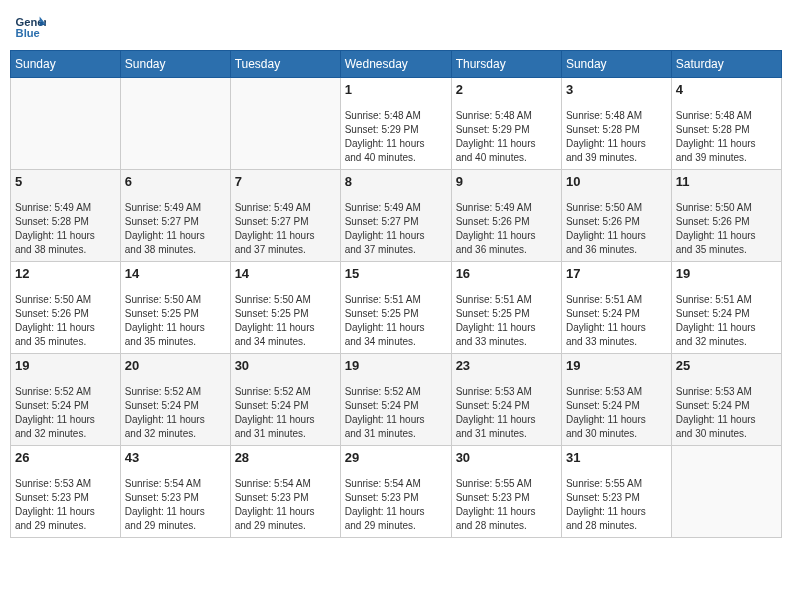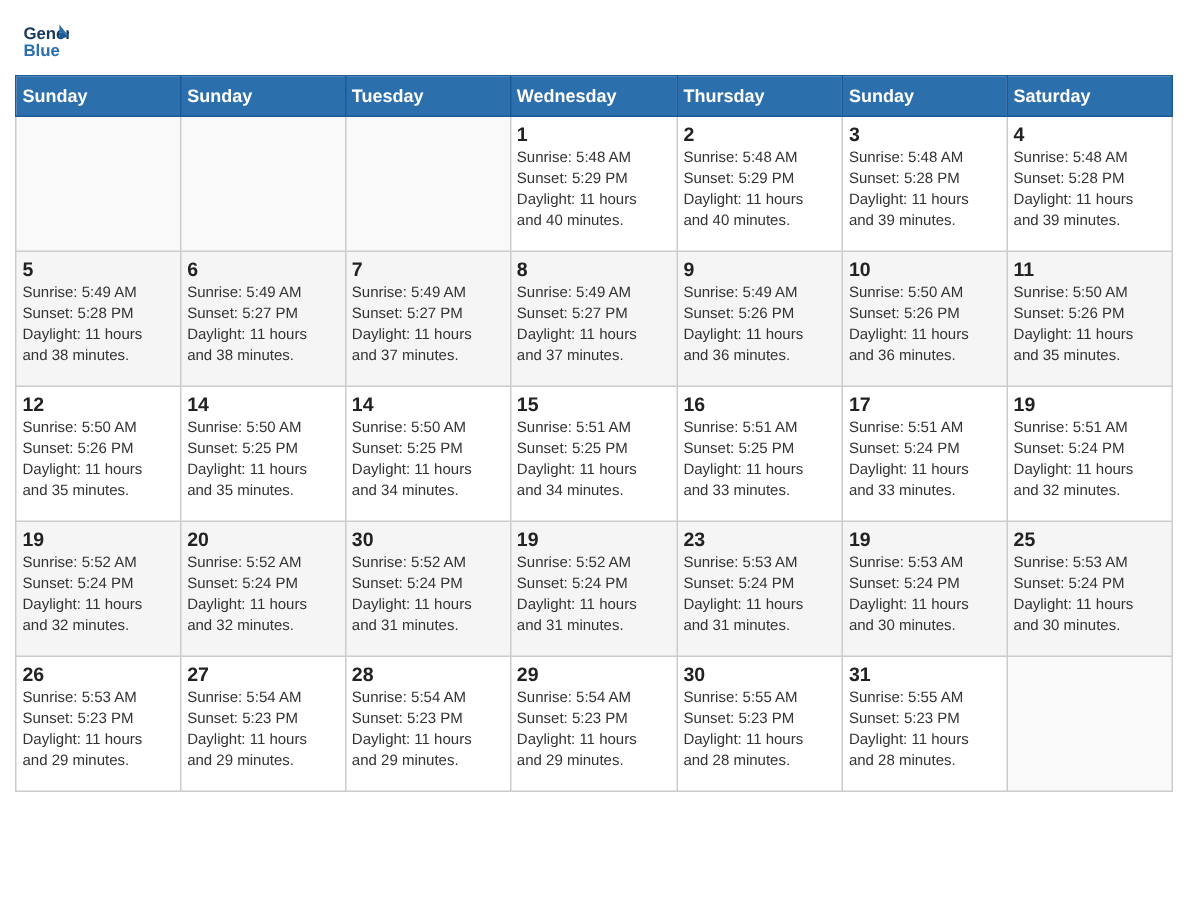--- a/index.html
+++ b/index.html
@@ -42,21 +42,21 @@
       width: 100%;
       border-collapse: collapse;
       font-size: 11px;
     }
     thead th {
       background-color: #2c6fad;
       color: #fff;
       padding: 6px 4px;
       text-align: left;
       font-size: 12px;
-      font-weight: bold;
+      font-weight: normal;
       border: 1px solid #1a5a99;
     }
     tbody td {
       border: 1px solid #ccc;
       vertical-align: top;
       padding: 4px;
       height: 90px;
       width: 113px;
       background: #fff;
     }
@@ -66,20 +66,21 @@
     .day-num {
       font-size: 13px;
       font-weight: bold;
       color: #222;
       margin-bottom: 2px;
     }
     .day-info {
       font-size: 10px;
       color: #333;
       line-height: 1.4;
+      margin-top: 12px;
     }
     .empty-cell {
       background: #f9f9f9;
     }
   </style>
 </head>
 <body>
 
 <div class="header">
   <div class="logo">
@@ -301,21 +302,21 @@
       </tr>
       <tr>
         <td>
           <div class="day-num">26</div>
           <div class="day-info" style="white-space: pre-line;">Sunrise: 5:53 AM
 Sunset: 5:23 PM
 Daylight: 11 hours
 and 29 minutes.</div>
         </td>
         <td>
-          <div class="day-num">27</div>
+          <div class="day-num">43</div>
           <div class="day-info" style="white-space: pre-line;">Sunrise: 5:54 AM
 Sunset: 5:23 PM
 Daylight: 11 hours
 and 29 minutes.</div>
         </td>
         <td>
           <div class="day-num">28</div>
           <div class="day-info" style="white-space: pre-line;">Sunrise: 5:54 AM
 Sunset: 5:23 PM
 Daylight: 11 hours

